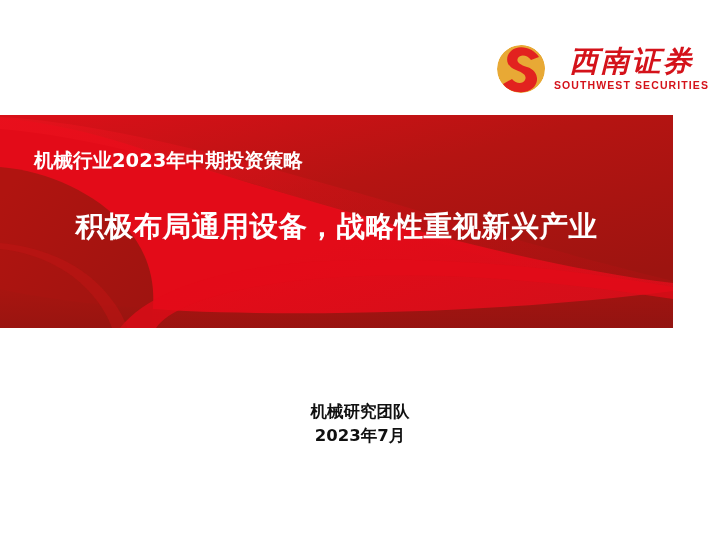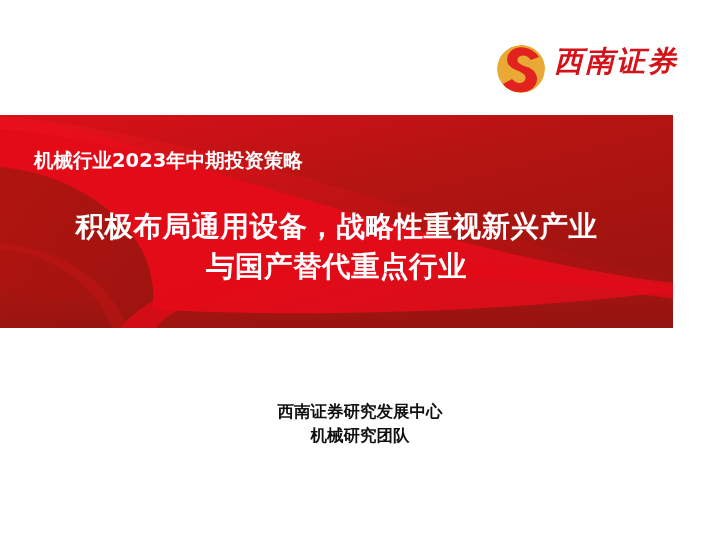--- a/index.html
+++ b/index.html
@@ -157,20 +157,21 @@
                    C 28 100, 62 102, 76 86
                    C 88 72, 82 52, 62 46
                    C 46 41, 40 35, 44 28
                    C 48 21, 62 21, 70 32 Z" fill="#e2221f"></path>
           <path d="M 2 50 A 48 48 0 0 0 50 98 L 50 72 A 22 22 0 0 1 28 50 Z" fill="#e8a935" opacity="0.0"></path>
         </g>
       </svg>
     </div>
     <div class="logo-words">
       <div class="logo-cn">西南证券</div>
+      <div class="logo-en">SOUTHWEST SECURITIES</div>
     </div>
   </div>
 
   <div class="banner">
     <svg class="banner-art" viewBox="0 0 673 213" preserveAspectRatio="none">
       <defs>
         <linearGradient id="gBright" x1="0" y1="0" x2="1" y2="1">
           <stop offset="0%" stop-color="#e30b18"></stop>
           <stop offset="55%" stop-color="#e30b18"></stop>
           <stop offset="100%" stop-color="#d0101a"></stop>
@@ -209,23 +210,22 @@
                C 560 166, 440 156, 340 162 C 236 168, 172 190, 156 213 Z" fill="#e30b18" opacity="0.75"></path>
 
       <path d="M 0 128 C 44 132, 84 150, 108 180 C 118 192, 124 203, 127 213 L 112 213
                C 104 190, 84 166, 58 152 C 40 142, 20 136, 0 134 Z" fill="#c11414" opacity="0.5"></path>
     </svg>
 
     <div class="banner-text">
       <div class="title-small">机械行业2023年中期投资策略</div>
       <div class="title-main">
         <span class="line1">积极布局通用设备，战略性重视新兴产业</span>
-        <span class="line2">与国产替代重点行业</span>
       </div>
     </div>
   </div>
 
   <div class="footer">
-    <div>西南证券研究发展中心</div>
     <div>机械研究团队</div>
+    <div>2023年7月</div>
   </div>
 
 </div>
 
 </body></html>

